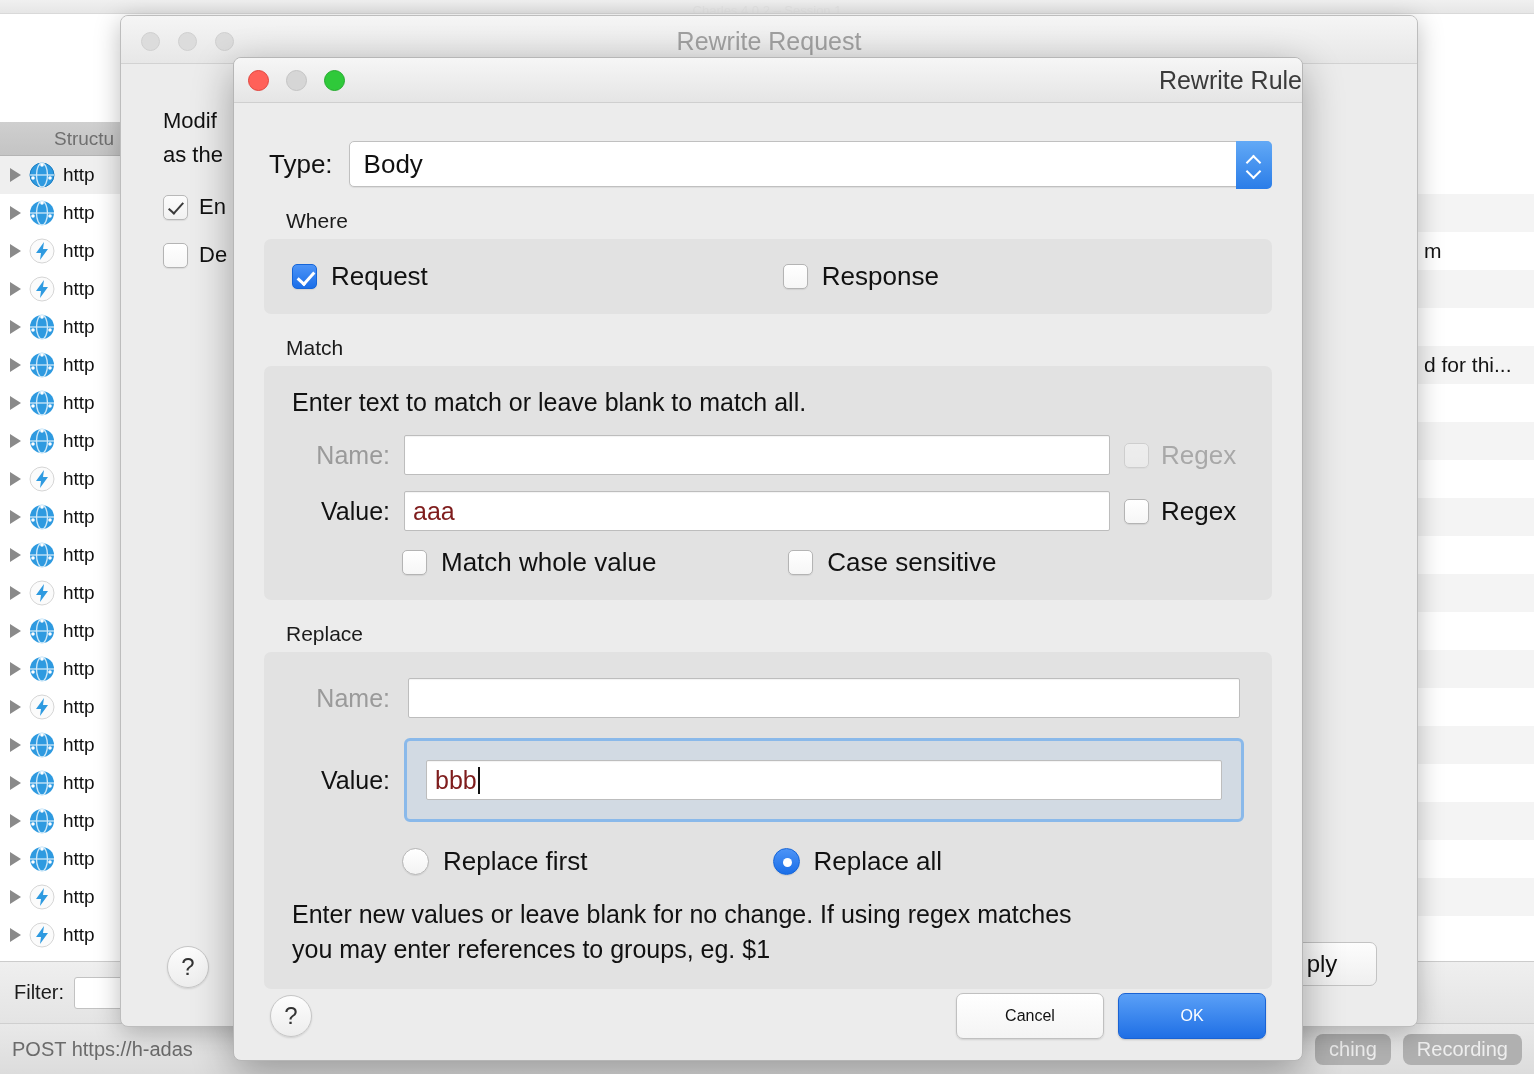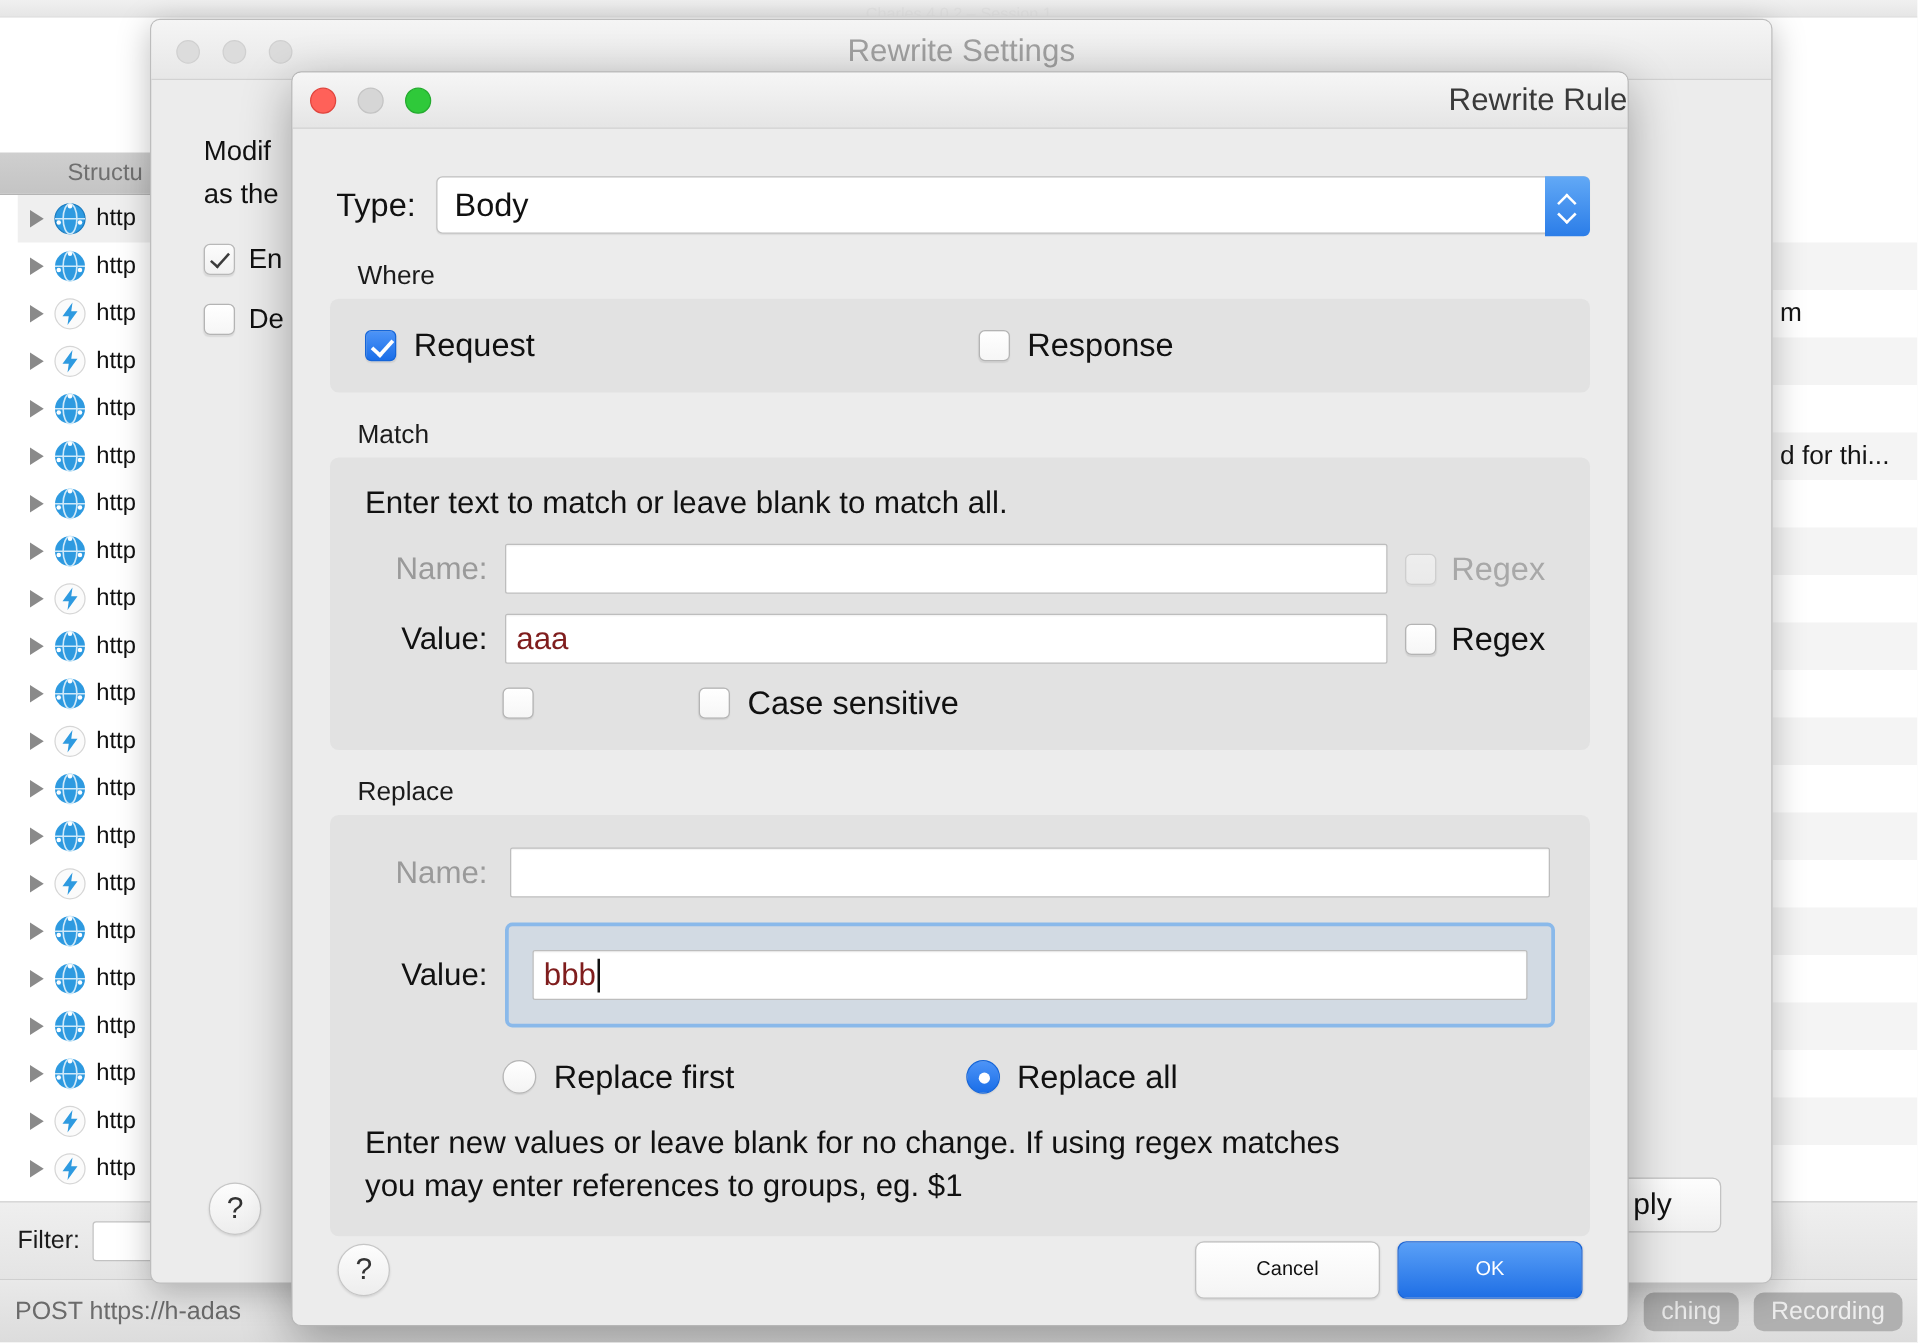--- a/index.html
+++ b/index.html
@@ -30,21 +30,21 @@
   
   .struct-header {
     position: absolute; left: 0; top: 122px; width: 132px; height: 34px;
     background: linear-gradient(#cfcfcf, #c4c4c4);
     border-bottom: 1px solid #b4b4b4;
     display: flex; align-items: center; padding-left: 54px;
   }
   .struct-header span { font-size: 19px; color: #6f6f6f; white-space: nowrap; }
 
   .struct-list {
-    position: absolute; left: 14px; top: 156px; width: 132px; height: 805px;
+    position: absolute; left: 0; top: 156px; width: 132px; height: 805px;
     overflow: hidden; background: #fff;
   }
   .tree-row {
     position: relative; height: 38px; display: flex; align-items: center;
     padding-left: 10px; gap: 8px;
   }
   .tree-row.sel { background: #efefef; }
   .disclosure {
     width: 0; height: 0; border-left: 11px solid #8a8a8a;
     border-top: 7px solid transparent; border-bottom: 7px solid transparent;
@@ -614,21 +614,21 @@
         <span class="pill">Recording</span>
       </div>
     </div>
   </div>
 
   <div class="settings-window">
     <div class="settings-titlebar">
       <div class="tl-inactive" style="left:20px;"></div>
       <div class="tl-inactive" style="left:57px;"></div>
       <div class="tl-inactive" style="left:94px;"></div>
-      <div class="settings-title">Rewrite Settings</div>
+      <div class="settings-title">Rewrite Request</div>
     </div>
 
     <div class="settings-body">
       <div class="settings-desc">Modif</div>
       <div class="settings-desc">as the</div>
 
       <div class="settings-check">
         <span class="cb graychk"></span>
         <span class="lbl">En</span>
       </div>
@@ -724,20 +724,21 @@
             <div class="tf">aaa</div>
             <div class="regex-slot">
               <span class="cb"></span>
               <span class="cb-label">Regex</span>
             </div>
           </div>
 
           <div class="opts-row">
             <div class="c1">
               <span class="cb"></span>
+              <span class="cb-label">Match whole value</span>
             </div>
             <div class="c2">
               <span class="cb"></span>
               <span class="cb-label">Case sensitive</span>
             </div>
           </div>
         </div>
       </div>
 
       <div class="group">

